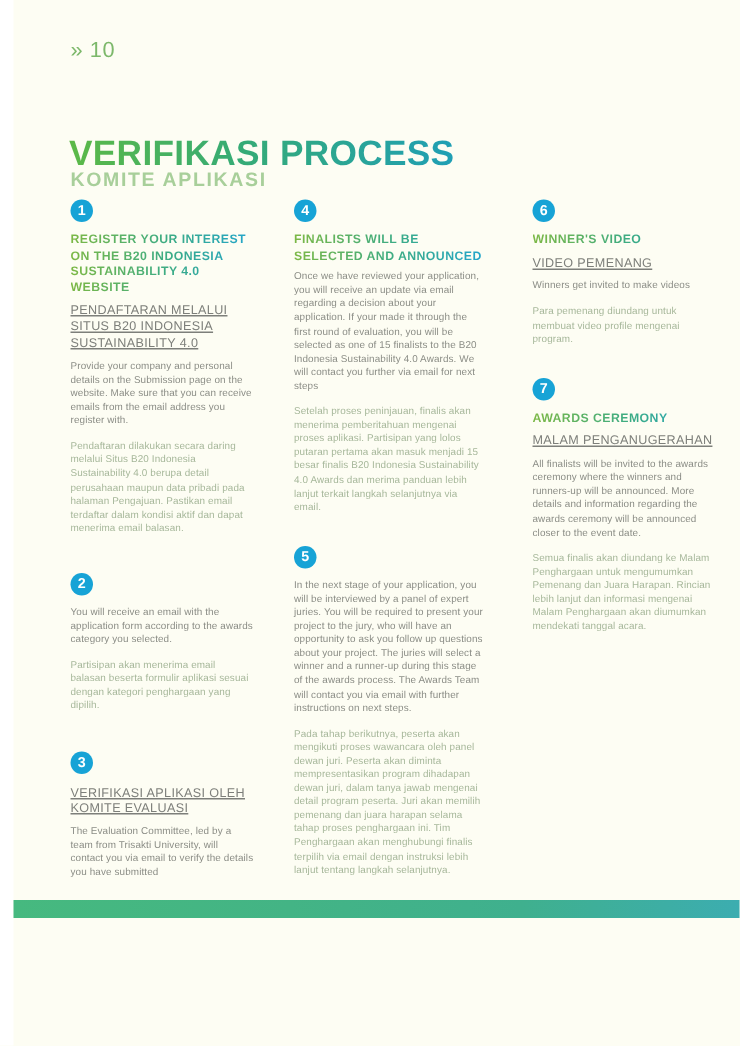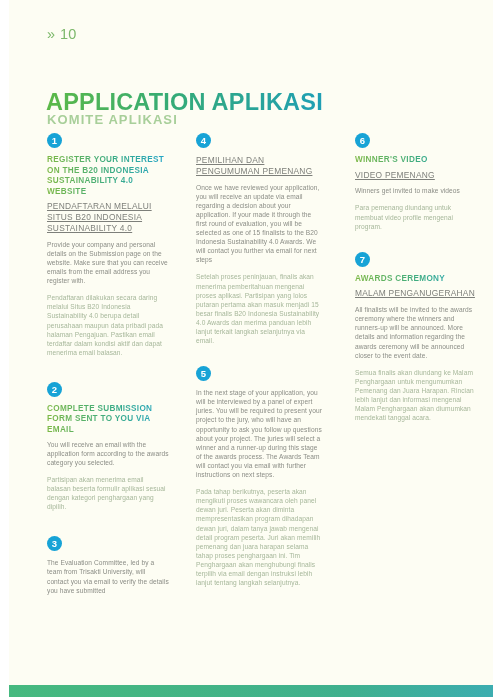--- a/index.html
+++ b/index.html
@@ -11,21 +11,21 @@
     height: 697px;
     background: #fdfdf3;
     font-family: "Liberation Sans", sans-serif;
     overflow: hidden;
     position: relative;
   }
   .page {
     position: absolute;
     left: 0; top: 0;
     width: 493px;
-    height: 697px;
+    height: 612px;
     background: #fdfdf3;
   }
   .left-edge {
     position: absolute;
     left: 0; top: 0;
     width: 9px;
     height: 697px;
     background: #ffffff;
   }
   .page-marker {
@@ -138,52 +138,52 @@
 </style>
 </head>
 <body>
 
 <div class="page">
 
   <div class="left-edge"></div>
 
   <div class="page-marker">» 10</div>
 
-  <h1 class="title">APPLICATION APLIKASI</h1>
+  <h1 class="title">VERIFIKASI PROCESS</h1>
   <h2 class="subtitle">KOMITE APLIKASI</h2>
 
   <div class="columns">
 
     <div class="col col1">
       <div class="step">
         <div class="badge">1</div>
         <div class="head-en">REGISTER YOUR INTEREST ON THE B20 INDONESIA SUSTAINABILITY 4.0 WEBSITE</div>
         <div class="head-id">PENDAFTARAN MELALUI SITUS B20 INDONESIA SUSTAINABILITY 4.0</div>
         <div class="body-en">Provide your company and personal details on the Submission page on the website. Make sure that you can receive emails from the email address you register with.</div>
         <div class="body-id">Pendaftaran dilakukan secara daring melalui Situs B20 Indonesia Sustainability 4.0 berupa detail perusahaan maupun data pribadi pada halaman Pengajuan. Pastikan email terdaftar dalam kondisi aktif dan dapat menerima email balasan.</div>
       </div>
       <div class="gap-lg"></div>
       <div class="step">
         <div class="badge">2</div>
-        <div class="head-en">COMPLETE SUBMISSION FORM SENT TO YOU VIA EMAIL</div>
         <div class="body-en">You will receive an email with the application form according to the awards category you selected.</div>
         <div class="body-id">Partisipan akan menerima email balasan beserta formulir aplikasi sesuai dengan kategori penghargaan yang dipilih.</div>
       </div>
       <div class="gap-lg"></div>
       <div class="step">
         <div class="badge">3</div>
+        <div class="head-id">VERIFIKASI APLIKASI OLEH KOMITE EVALUASI</div>
         <div class="body-en">The Evaluation Committee, led by a team from Trisakti University, will contact you via email to verify the details you have submitted</div>
 
       </div>
     </div>
 
     <div class="col col2">
       <div class="step">
         <div class="badge">4</div>
-        <div class="head-id">PEMILIHAN DAN PENGUMUMAN PEMENANG</div>
+        <div class="head-en">FINALISTS WILL BE SELECTED AND ANNOUNCED</div>
         <div class="body-en">Once we have reviewed your application, you will receive an update via email regarding a decision about your application. If your made it through the first round of evaluation, you will be selected as one of 15 finalists to the B20 Indonesia Sustainability 4.0 Awards. We will contact you further via email for next steps</div>
         <div class="body-id">Setelah proses peninjauan, finalis akan menerima pemberitahuan mengenai proses aplikasi. Partisipan yang lolos putaran pertama akan masuk menjadi 15 besar finalis B20 Indonesia Sustainability 4.0 Awards dan merima panduan lebih lanjut terkait langkah selanjutnya via email.</div>
       </div>
       <div class="gap-md"></div>
       <div class="step">
         <div class="badge">5</div>
         <div class="body-en">In the next stage of your application, you will be interviewed by a panel of expert juries. You will be required to present your project to the jury, who will have an opportunity to ask you follow up questions about your project. The juries will select a winner and a runner-up during this stage of the awards process. The Awards Team will contact you via email with further instructions on next steps.</div>
         <div class="body-id">Pada tahap berikutnya, peserta akan mengikuti proses wawancara oleh panel dewan juri. Peserta akan diminta mempresentasikan program dihadapan dewan juri, dalam tanya jawab mengenai detail program peserta. Juri akan memilih pemenang dan juara harapan selama tahap proses penghargaan ini. Tim Penghargaan akan menghubungi finalis terpilih via email dengan instruksi lebih lanjut tentang langkah selanjutnya.</div>
       </div>
     </div>

